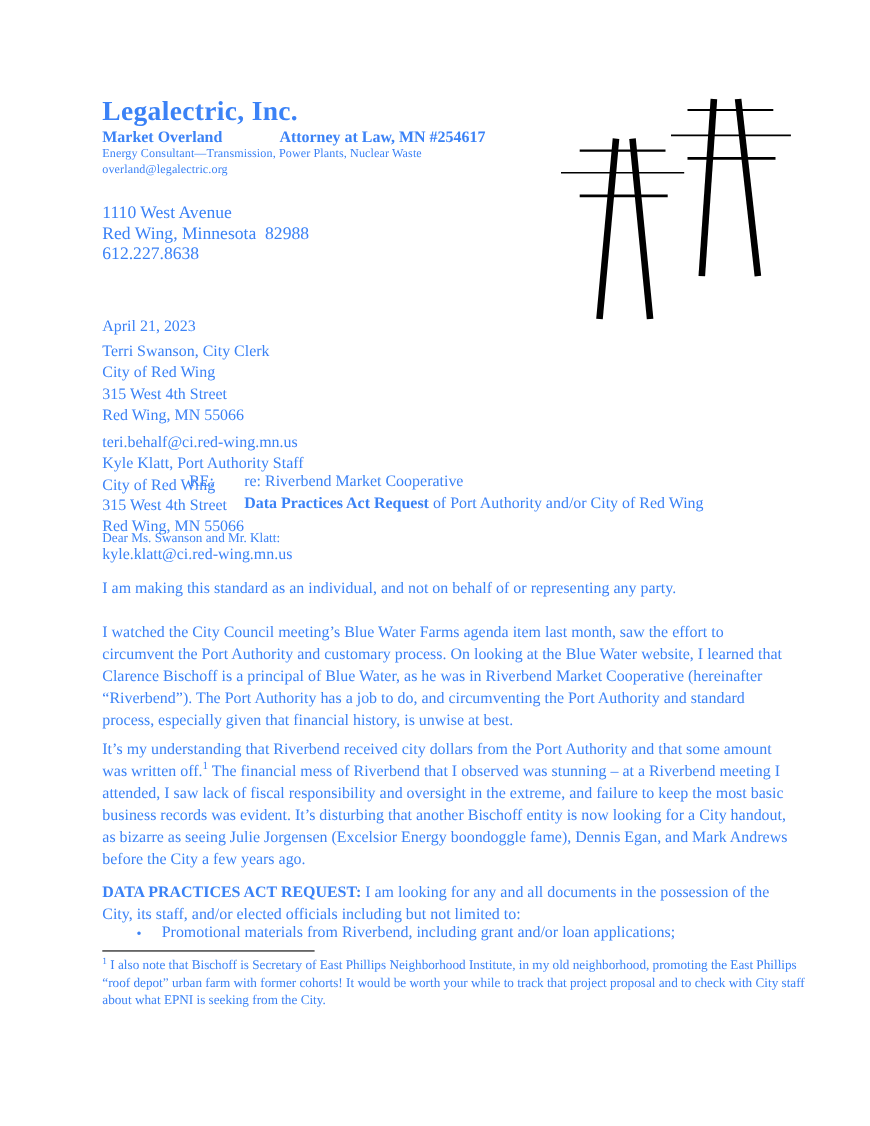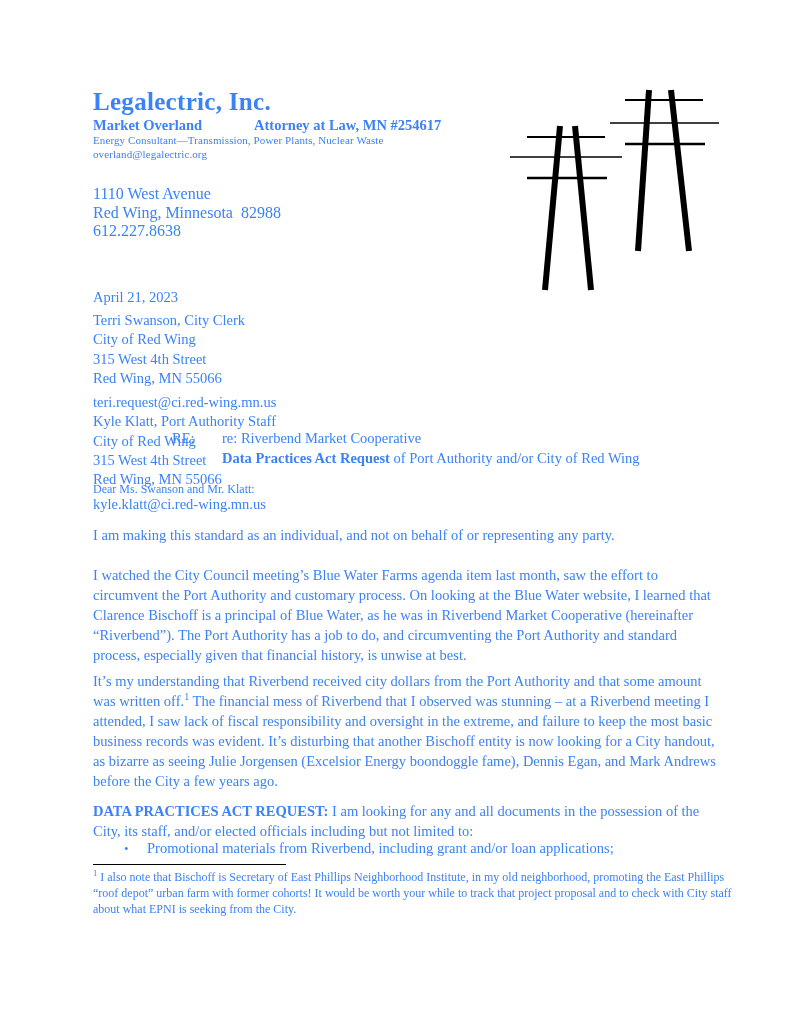--- a/index.html
+++ b/index.html
@@ -132,21 +132,21 @@
   </svg>
 
   <div class="date">April 21, 2023</div>
 
   <div class="recipients">
     <div class="recipient">
       <div>Terri Swanson, City Clerk</div>
       <div>City of Red Wing</div>
       <div>315 West 4th Street</div>
       <div>Red Wing, MN 55066</div>
-      <div class="email-line">teri.request@ci.red-wing.mn.us</div>
+      <div class="email-line">teri.behalf@ci.red-wing.mn.us</div>
     </div>
     <div class="recipient">
       <div>Kyle Klatt, Port Authority Staff</div>
       <div>City of Red Wing</div>
       <div>315 West 4th Street</div>
       <div>Red Wing, MN 55066</div>
       <div class="email-line">kyle.klatt@ci.red-wing.mn.us</div>
     </div>
   </div>
 

